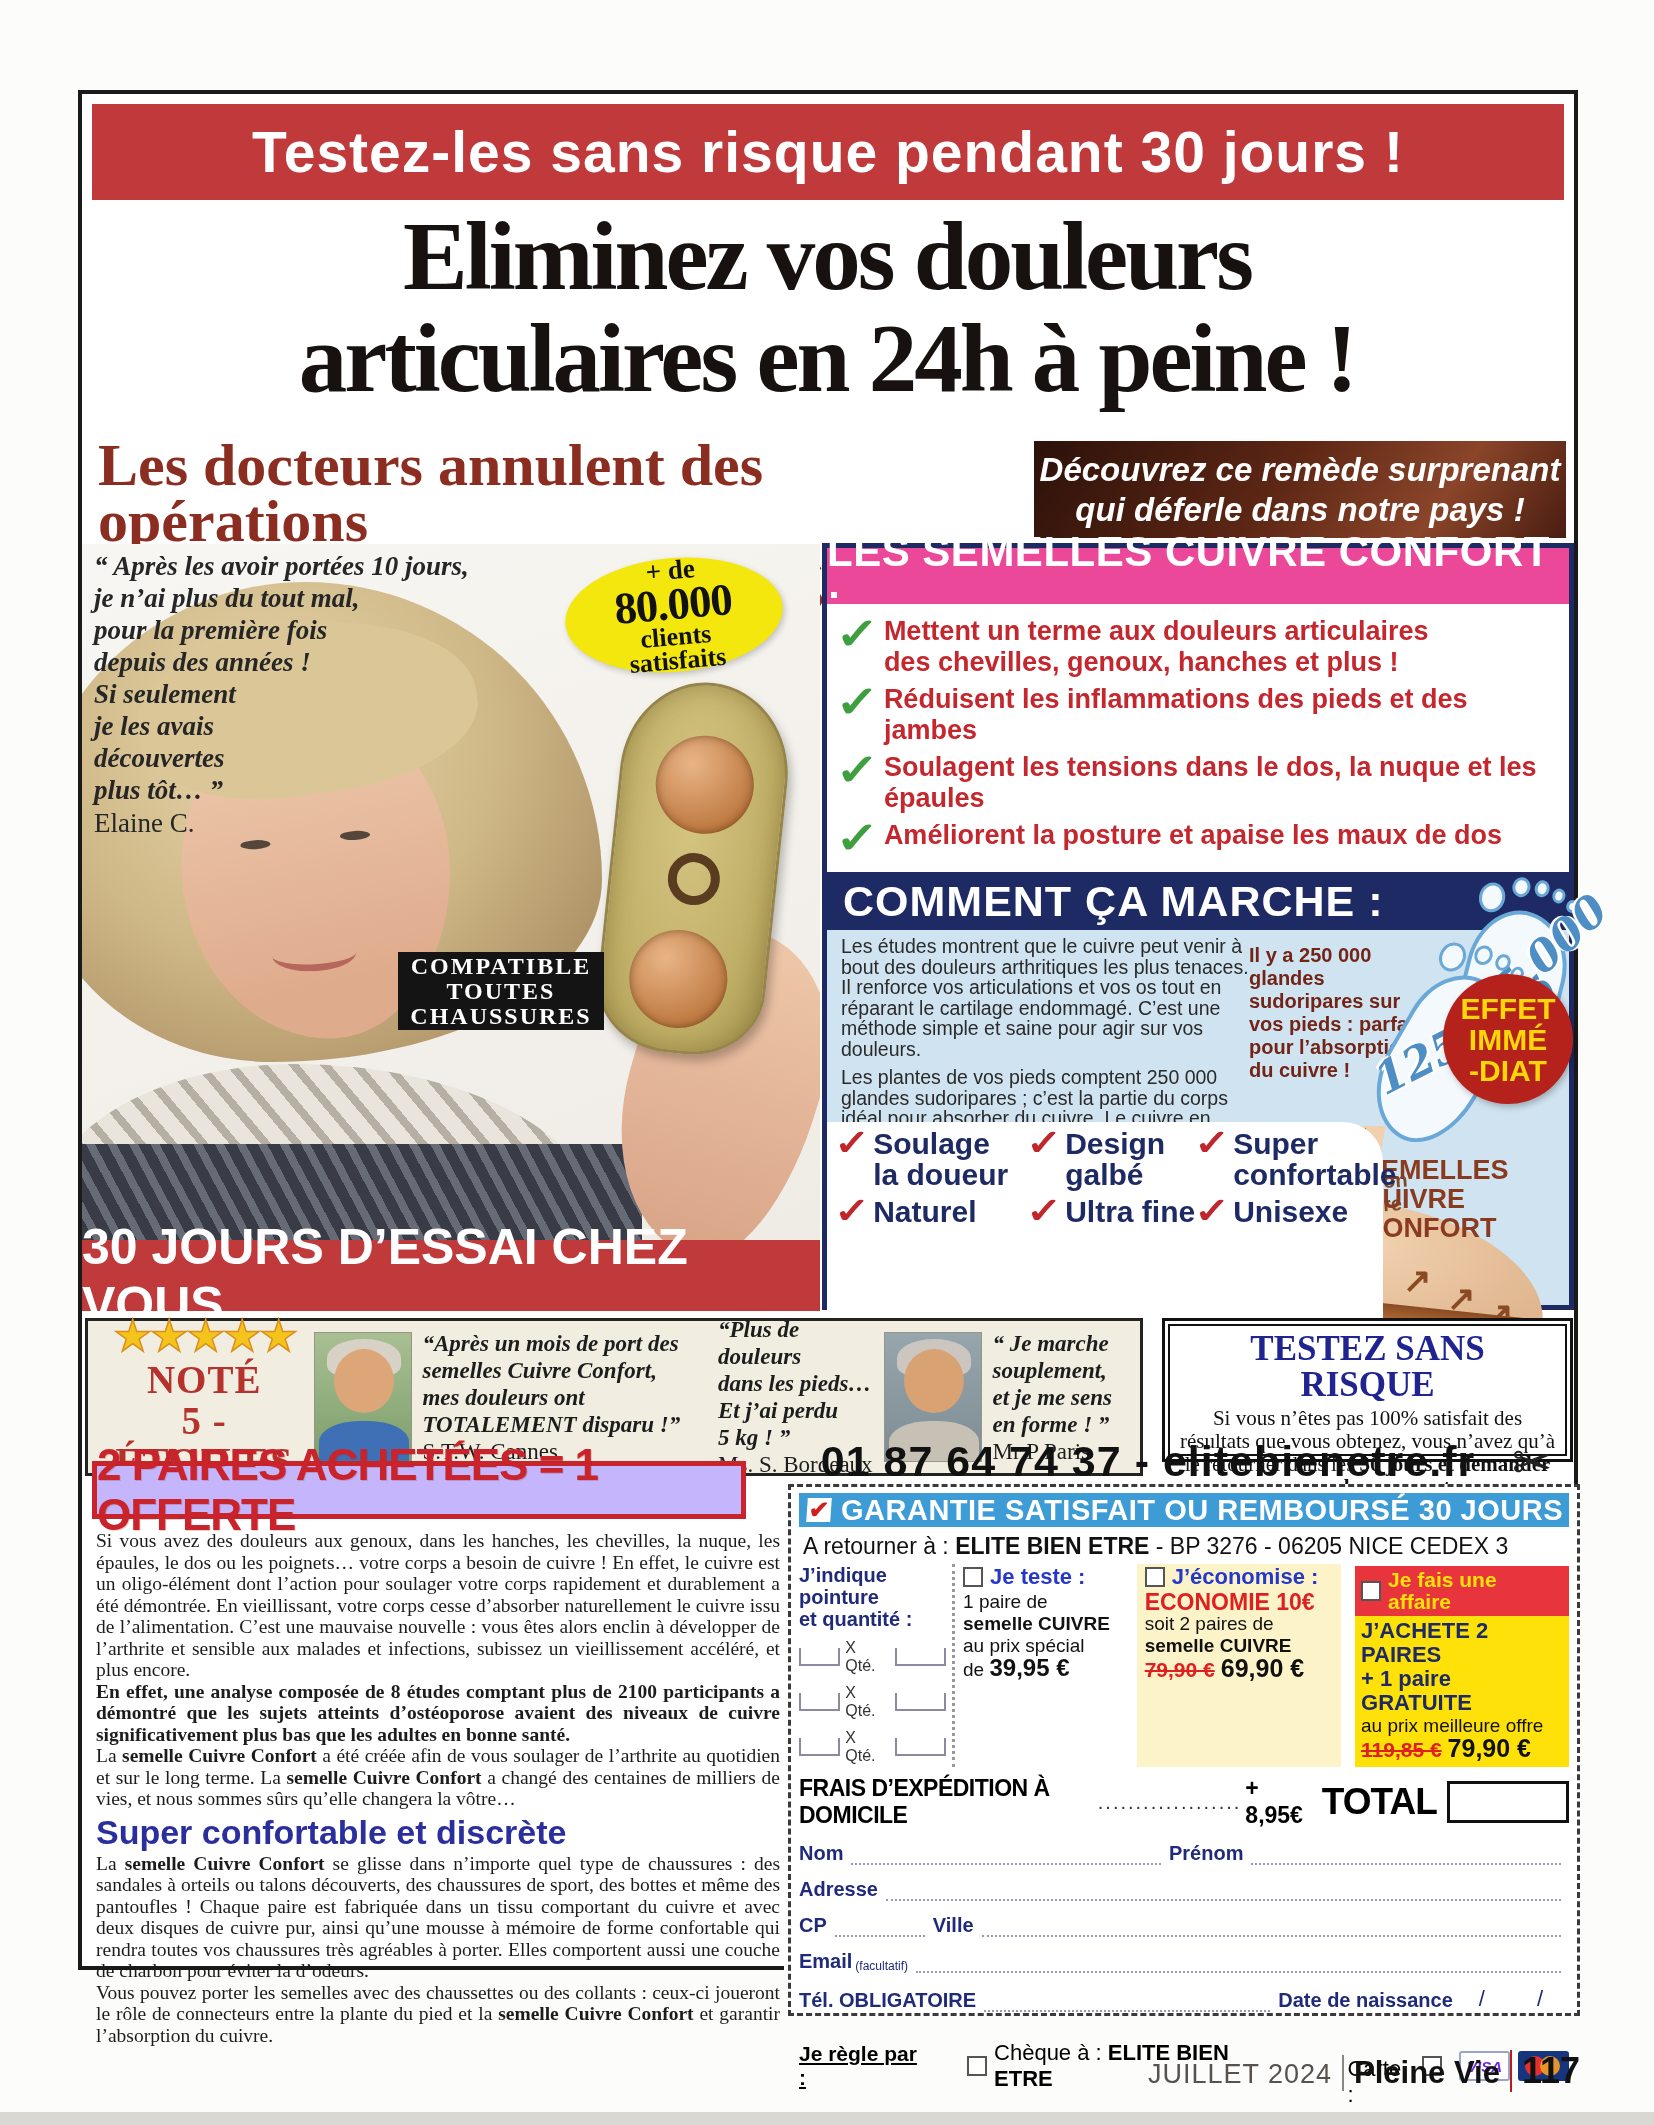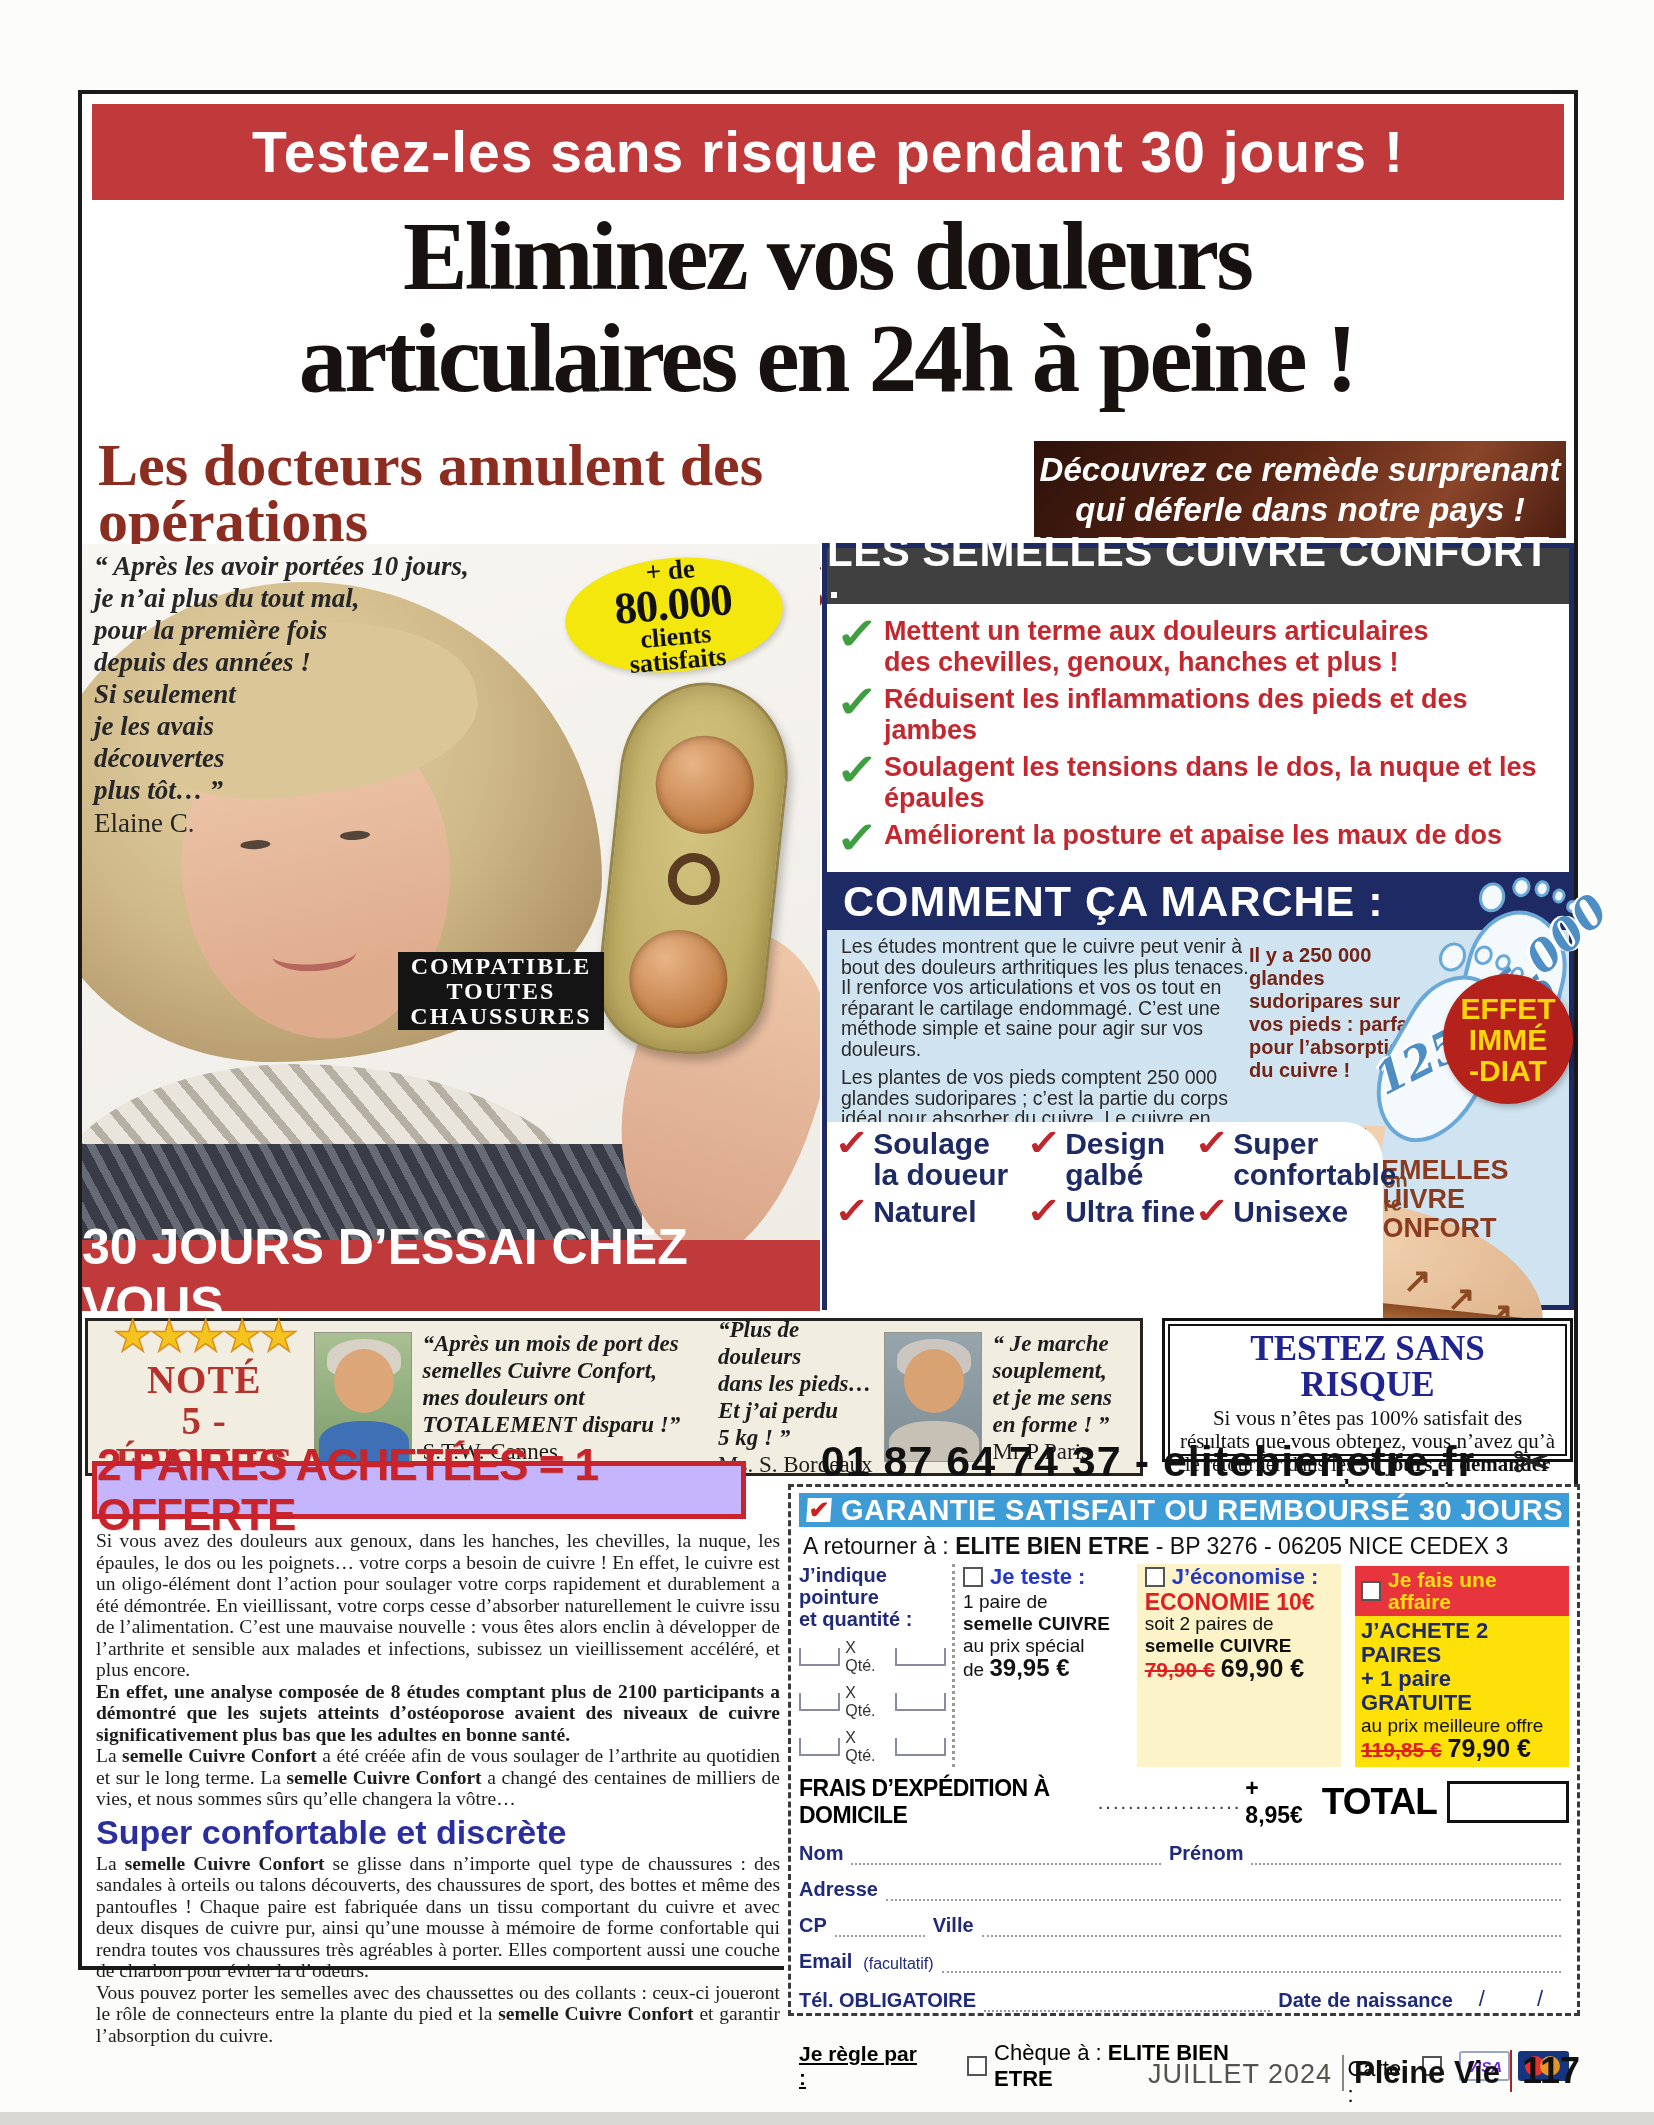--- a/index.html
+++ b/index.html
@@ -45,21 +45,21 @@
   .badge .b3 { font-size:26px; line-height:24px; }
   .compat-box { position:absolute; left:316px; top:408px; width:206px; height:78px; background:#141414; color:#fff; font-family:"Liberation Serif", serif; font-weight:bold; font-size:24px; line-height:25px; letter-spacing:2px; display:flex; align-items:center; justify-content:center; text-align:center; }
   .quote-el { position:absolute; left:12px; top:6px; width:390px; font-family:"Liberation Serif", serif; color:#262626; }
   .quote-el .q { font-style:italic; font-weight:bold; font-size:27px; line-height:32px; }
   .quote-el .qa { font-size:27px; margin-top:2px; }
 
   .trial-banner { position:absolute; left:82px; top:1240px; width:738px; height:71px; background:#c0393b; color:#fff; display:flex; align-items:center; justify-content:center; font-weight:bold; font-size:50px; letter-spacing:0px; }
 
   
   .benefits-box { position:absolute; left:822px; top:543px; width:752px; height:767px; border:5px solid #1e2a63; background:#cfe3f0; }
-  .benefits-head { height:56px; background:#404040; color:#fff; display:flex; align-items:center; justify-content:center; font-weight:bold; font-size:42px; letter-spacing:0.5px; }
+  .benefits-head { height:56px; background:#ec4899; color:#fff; display:flex; align-items:center; justify-content:center; font-weight:bold; font-size:42px; letter-spacing:0.5px; }
   .benefits-list { background:#fff; padding:12px 8px 10px 12px; }
   .ben-item { display:flex; align-items:flex-start; margin-bottom:6px; }
   .gcheck { color:#3f9e3f; font-weight:bold; font-size:44px; line-height:36px; margin-right:8px; flex:0 0 auto; transform:scaleX(1.2); }
   .ben-item .txt { color:#c4272e; font-weight:bold; font-size:27px; line-height:31px; }
   .how-head { height:58px; background:#1e2a63; color:#fff; display:flex; align-items:center; font-weight:bold; font-size:43px; letter-spacing:1px; padding-left:16px; }
   .how-body { position:relative; height:438px; }
   .how-text { position:absolute; left:14px; top:6px; width:408px; font-size:19.5px; line-height:20.5px; color:#2a2a2a; }
   .how-text p { margin-bottom:8px; }
   .side-note { position:absolute; left:422px; top:14px; width:190px; color:#722417; font-weight:bold; font-size:20px; line-height:23px; }
   .foot-print { position:absolute; width:112px; height:214px; }
@@ -138,21 +138,21 @@
   .newp { font-weight:bold; font-size:25px; color:#111; margin-left:6px; }
   .price-big { font-weight:bold; font-size:24px; }
   .ship-row { display:flex; align-items:center; margin-top:8px; }
   .ship-lbl { font-weight:bold; font-size:23px; letter-spacing:-0.5px; }
   .ship-dots { font-size:20px; letter-spacing:2px; color:#333; margin:0 4px; }
   .ship-price { font-size:23px; font-weight:bold; }
   .total-lbl { font-weight:bold; font-size:37px; letter-spacing:-1px; margin-left:14px; }
   .total-box { width:150px; height:42px; border:3px solid #111; margin-left:10px; }
   .f-row { display:flex; align-items:flex-end; margin-top:13px; }
   .f-lbl { color:#1f2a7a; font-weight:bold; font-size:20px; white-space:nowrap; }
-  .f-note { color:#1f2a7a; font-size:16px; margin-left:11px; }
+  .f-note { color:#1f2a7a; font-size:12px; margin-left:3px; }
   .dotline { flex:1; border-bottom:2px dotted #9a9aae; height:16px; margin:0 8px; }
   .dob-slash { font-size:22px; color:#1f2a7a; margin:0 26px; }
   .pay-row { display:flex; align-items:center; margin-top:12px; }
   .pay-lbl { font-weight:bold; font-size:21px; text-decoration:underline; margin-right:40px; }
   .cheque-lbl { font-size:22px; } .cheque-lbl b { font-size:22px; }
   .carte-lbl { font-size:22px; margin-left:60px;margin-top:32px; }
   .visa { width:52px; height:30px; background:#fff; border:2px solid #9aa6c8; border-radius:3px; color:#6d28d9; font-style:italic; font-weight:bold; font-size:15px; display:flex; align-items:center; justify-content:center; margin-left:10px; }
   .mc { width:52px; height:30px; background:#16357f; border-radius:3px; position:relative; margin-left:8px; }
   .mc i { position:absolute; top:5px; width:20px; height:20px; border-radius:50%; }
   .mc .c1 { left:7px; background:#e33030; } .mc .c2 { left:22px; background:#f7a021; opacity:.9; }

